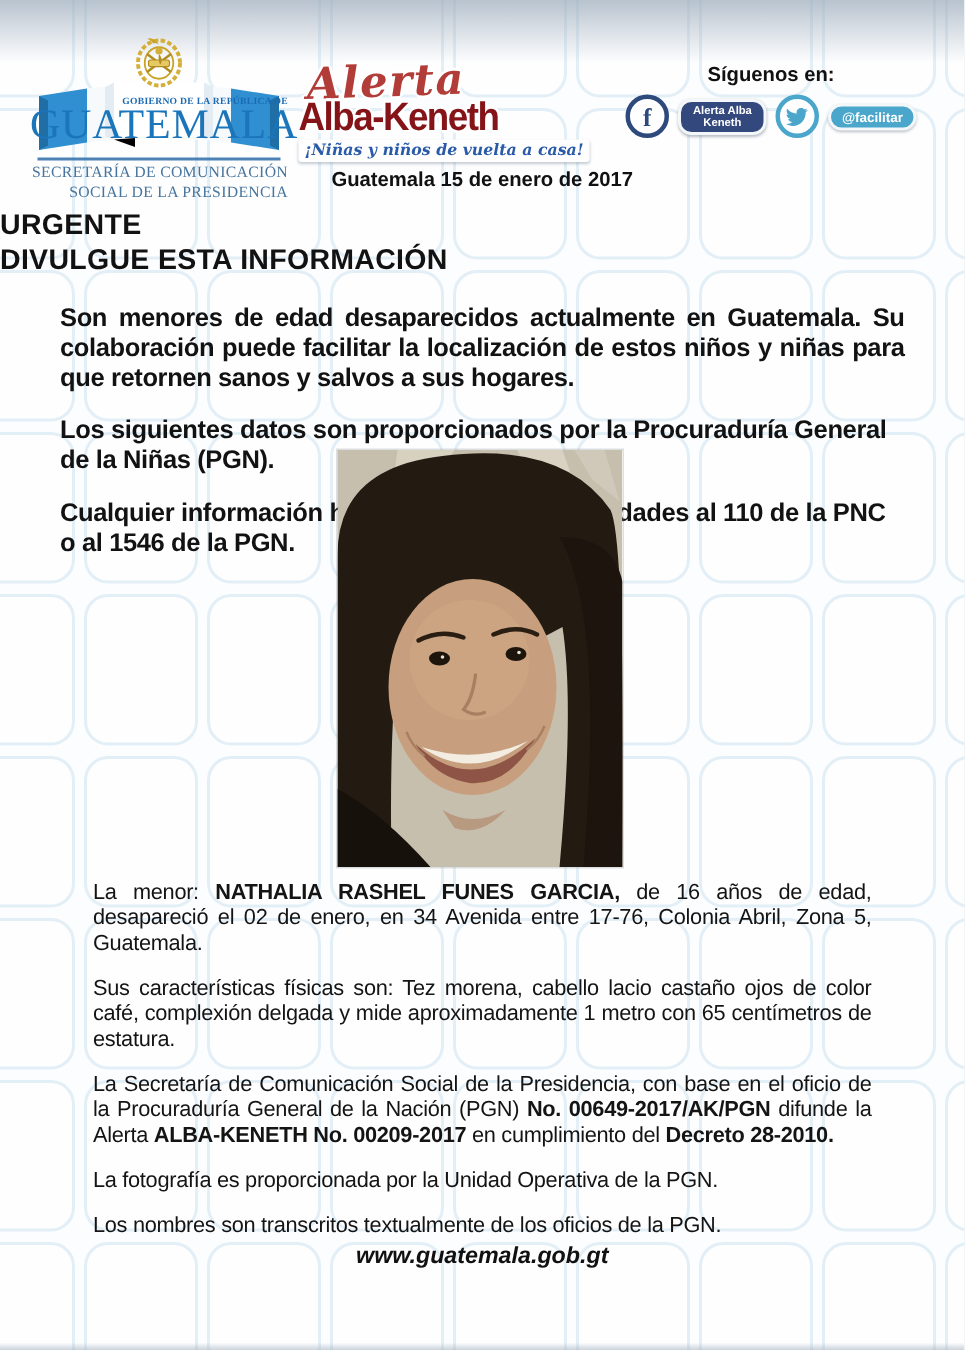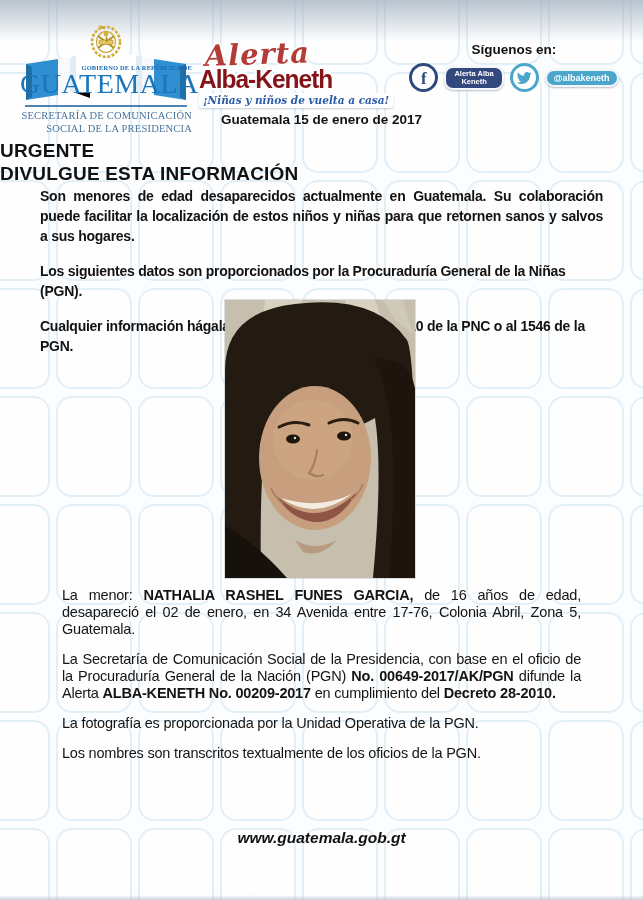--- a/index.html
+++ b/index.html
@@ -91,22 +91,22 @@
     background:#4aa6cb; border:2px solid #f4f7fa; border-radius:9px;
     color:#fff; font-weight:bold; font-size:9px; line-height:10px;
     padding:2px 7px; box-shadow:0 1px 2px rgba(80,95,115,.4);
   }
 
   
   .date-line{position:absolute; top:112px; left:0; right:0; text-align:center;
     font-weight:bold; font-size:13.5px; color:#111;}
   .headline{position:absolute; top:139px; left:0; right:0; 
     font-weight:bold; font-size:19px; line-height:23px; color:#121212; letter-spacing:0.2px;}
-  .intro{position:absolute; top:186px; left:40px; right:40px;
-    font-weight:bold; font-size:14px; line-height:20px; letter-spacing:-0.25px;
+  .intro{position:absolute; top:202px; left:40px; right:40px;
+    font-weight:bold; font-size:17px; line-height:20px; letter-spacing:-0.25px;
     text-align:justify; color:#121212;}
   .intro p{margin:0 0 15px 0;}
   .intro p.single{text-align:left;}
 
   .photo{position:absolute; left:225px; top:300px; width:190px; height:278px;
     box-shadow:0 0 0 1px rgba(120,130,140,.25);}
 
   .details{position:absolute; top:587px; left:62px; right:62px;
     font-size:14.5px; line-height:17px; letter-spacing:-0.2px;
     text-align:justify; color:#141414;}
@@ -255,21 +255,21 @@
         </div>
         <div class="fb-btn">
           <div>Alerta Alba</div>
           <div>Keneth</div>
         </div>
         <div class="icon-circle tw-circle">
           <svg width="15" height="15" viewBox="0 0 24 24">
             <path fill="#4aa6cb" d="M23 5.3c-.8.4-1.7.6-2.6.8.9-.6 1.6-1.5 2-2.5-.9.5-1.9.9-2.9 1.1-.9-.9-2.1-1.4-3.5-1.4-2.7 0-4.8 2.2-4.8 4.8 0 .4 0 .7.1 1.1-4-.2-7.6-2.1-10-5.1-.4.7-.6 1.5-.6 2.4 0 1.7.8 3.1 2.1 4-.8 0-1.5-.2-2.2-.6v.1c0 2.3 1.7 4.3 3.9 4.7-.4.1-.8.2-1.3.2-.3 0-.6 0-.9-.1.6 1.9 2.4 3.3 4.5 3.3-1.7 1.3-3.7 2.1-6 2.1-.4 0-.8 0-1.2-.1 2.2 1.4 4.7 2.2 7.5 2.2 9 0 13.9-7.4 13.9-13.9v-.6c.9-.7 1.7-1.5 2.4-2.5z"></path>
           </svg>
         </div>
-        <div class="tw-btn">@albakeneth</div>
+        <div class="tw-btn">@facilitar</div>
       </div>
     </div>
 
     <div class="date-line">Guatemala 15 de enero de 2017</div>
     <div class="headline">
       <div>URGENTE</div>
       <div>DIVULGUE ESTA INFORMACIÓN</div>
     </div>
 
     <div class="intro">
@@ -298,20 +298,21 @@
       <path d="M52,196 Q90,232 132,192 Q114,224 88,222 Q64,218 52,196 Z" fill="#8e5547"></path>
       <path d="M56,198 Q90,222 127,194 Q93,210 56,198 Z" fill="#f2ece1"></path>
       <path d="M46,188 Q50,198 58,204" stroke="#a87f60" stroke-width="1.6" fill="none"></path>
       <path d="M138,184 Q134,194 126,200" stroke="#a87f60" stroke-width="1.6" fill="none"></path>
       <path d="M70,240 Q90,252 112,240 Q96,258 78,252 Z" fill="#b08a6b" opacity="0.7"></path>
       <path d="M0,226 Q30,242 62,278 L0,278 Z" fill="#17110b"></path>
     </svg>
 
     <div class="details">
       <p><span>La menor: </span><span class="b">NATHALIA RASHEL FUNES GARCIA,</span><span> de 16 años de edad, desapareció el 02 de enero, en 34 Avenida entre 17-76, Colonia Abril, Zona 5, Guatemala.</span></p>
+      <p>Sus características físicas son: Tez morena, cabello lacio castaño ojos de color café, complexión delgada y mide aproximadamente 1 metro con 65 centímetros de estatura.</p>
       <p><span>La Secretaría de Comunicación Social de la Presidencia, con base en el oficio de la Procuraduría General de la Nación (PGN) </span><span class="b">No. 00649-2017/AK/PGN</span><span> difunde la Alerta </span><span class="b">ALBA-KENETH No. 00209-2017</span><span> en cumplimiento del </span><span class="b">Decreto 28-2010.</span></p>
       <p class="last">La fotografía es proporcionada por la Unidad Operativa de la PGN.</p>
       <p class="last">Los nombres son transcritos textualmente de los oficios de la PGN.</p>
     </div>
 
     <div class="website">www.guatemala.gob.gt</div>
 
   </div>
 </div>
 

